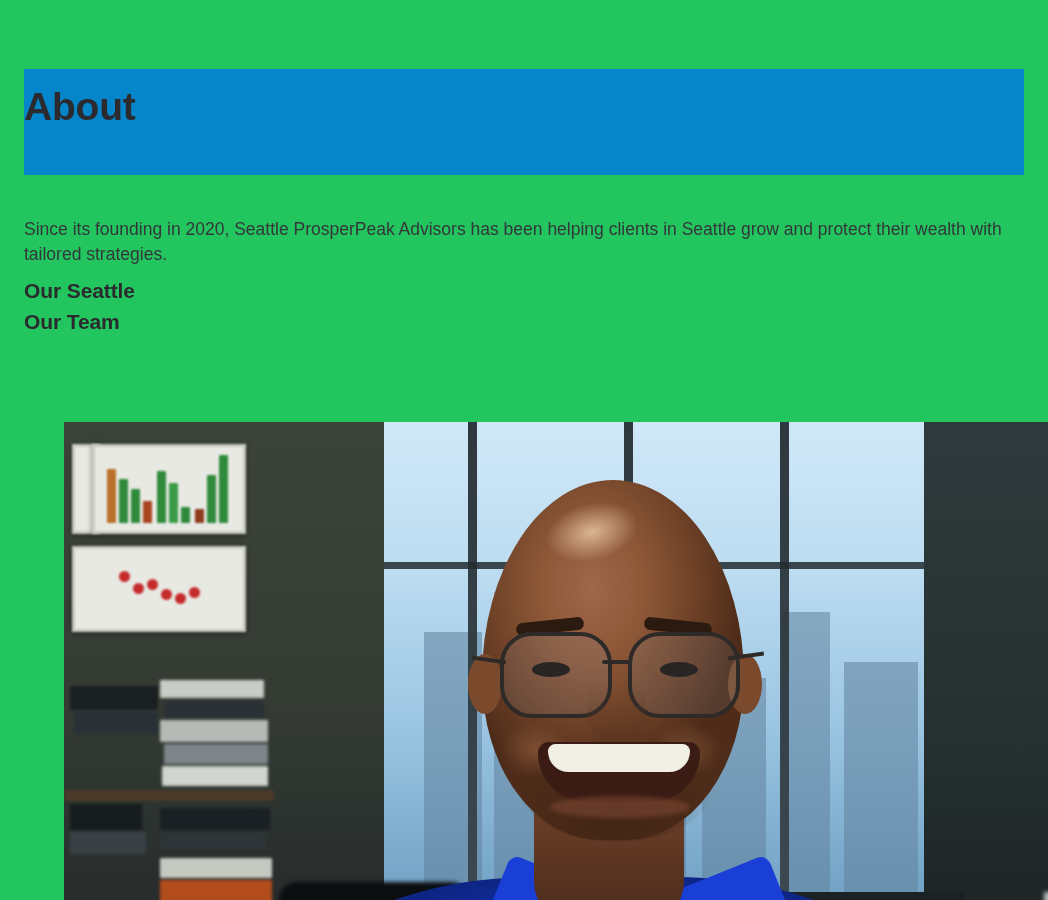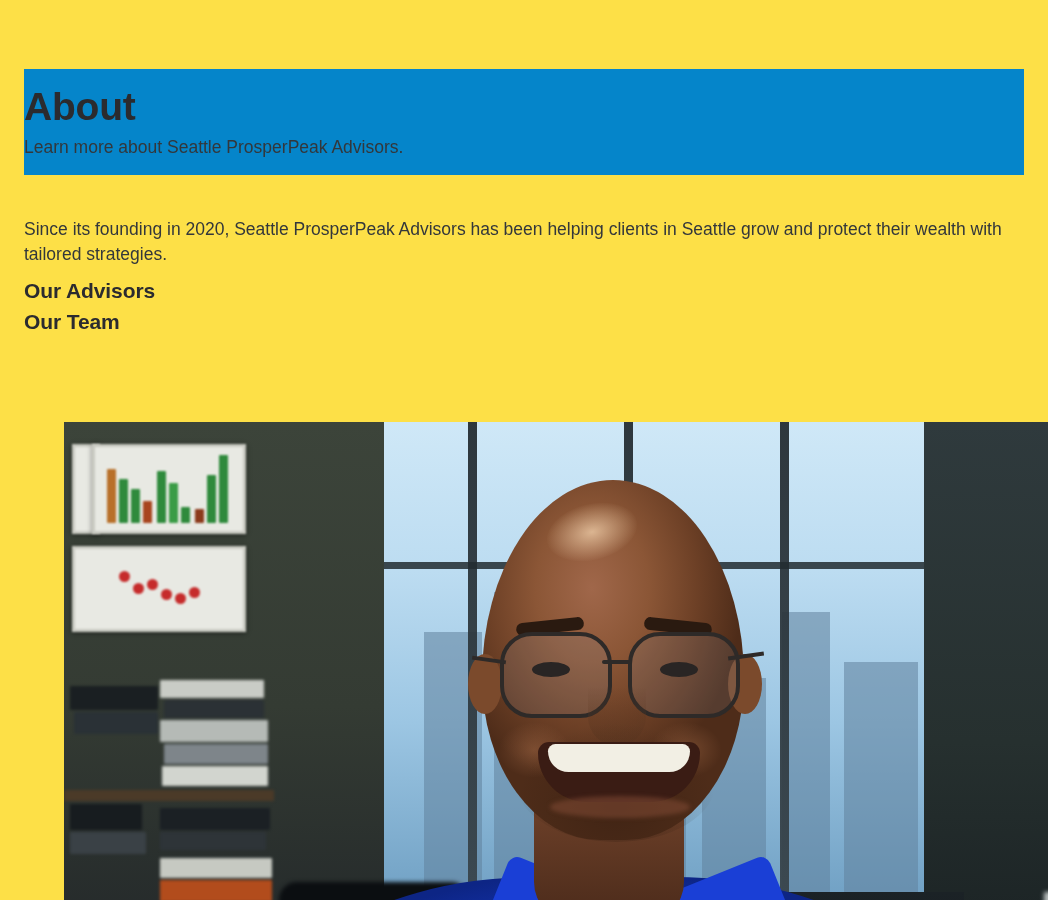--- a/index.html
+++ b/index.html
@@ -9,21 +9,21 @@
     width: 1048px;
     height: 900px;
     overflow: hidden;
     font-family: "Liberation Sans", sans-serif;
   }
 
   .page {
     position: relative;
     width: 1048px;
     height: 900px;
-    background: #fde047;
+    background: #22c55e;
   }
 
   
   .hero {
     position: absolute;
     left: 24px;
     top: 69px;
     width: 1000px;
     height: 106px;
     background: #0585ca;
@@ -295,31 +295,30 @@
     backdrop-filter: none;
   }
 </style>
 </head>
 <body>
 
 <div class="page">
 
   <header class="hero">
     <h1 class="hero-title">About</h1>
-    <p class="hero-sub">Learn more about Seattle ProsperPeak Advisors.</p>
   </header>
 
   <main class="content">
 
     <section>
       <p class="body-text">Since its founding in 2020, Seattle ProsperPeak Advisors has been helping clients in Seattle grow and protect their wealth with tailored strategies.</p>
     </section>
 
     <section class="mission-block">
-      <h3 class="sub-title">Our Advisors</h3>
+      <h3 class="sub-title">Our Seattle</h3>
     </section>
 
     <section class="team-block">
       <h3 class="sub-title">Our Team</h3>
     </section>
 
   </main>
 
   <figure class="photo-wrap">
     <div class="photo" aria-label="Smiling team member in blue polo shirt seated in an office with city-view windows, bookshelf and wall charts">

